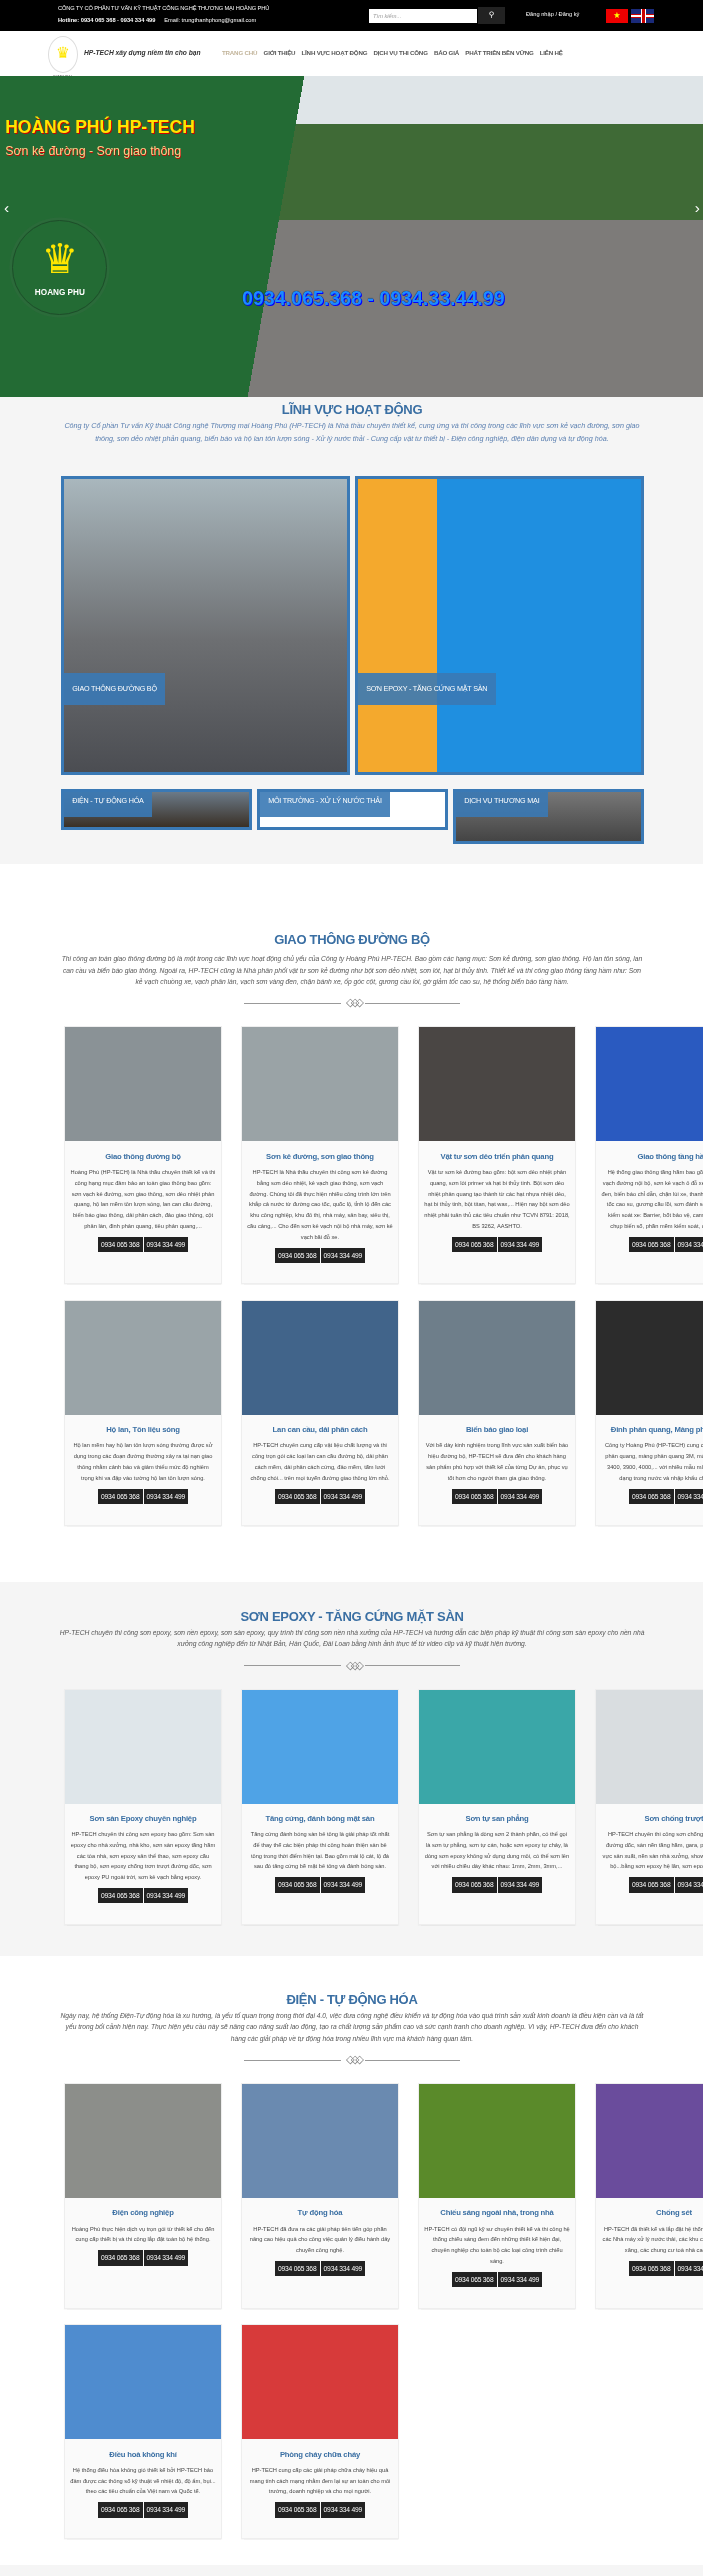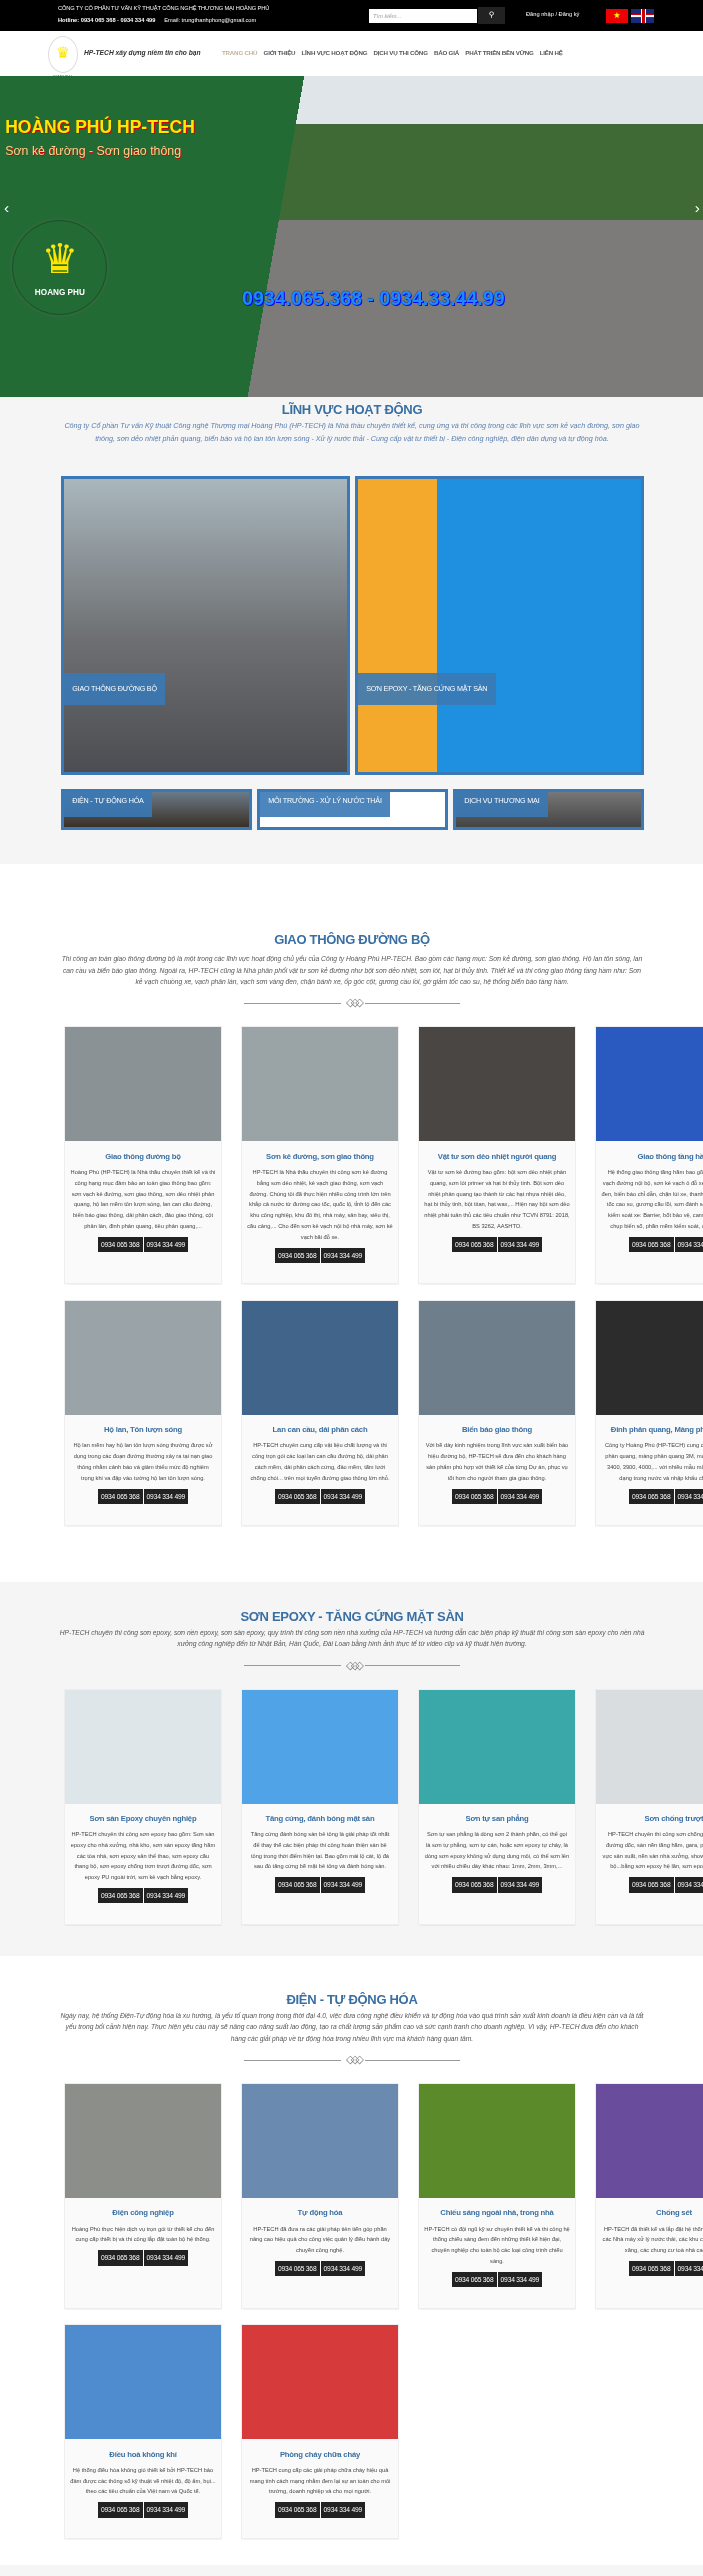--- a/index.html
+++ b/index.html
@@ -97,21 +97,21 @@
     </div>
     <div class="tile" style="left:294px;top:0;width:289px;height:299px;background:linear-gradient(90deg,#f4a92d 0 28%,#1f8fe0 28% 100%)">
       <div class="lab">SƠN EPOXY - TĂNG CỨNG MẶT SÀN</div>
     </div>
     <div class="tile" style="left:0;top:313px;width:191px;height:41px;background:linear-gradient(#6b7a88,#3a3026)">
       <div class="lab" style="top:-7.2px">ĐIỆN - TỰ ĐỘNG HÓA</div>
     </div>
     <div class="tile" style="left:196px;top:313px;width:191px;height:41px;background:#fff">
       <div class="lab" style="top:-7.2px">MÔI TRƯỜNG - XỬ LÝ NƯỚC THẢI</div>
     </div>
-    <div class="tile" style="left:392px;top:313px;width:191px;height:41px;background:linear-gradient(#777,#444)">
+    <div class="tile" style="left:392px;top:313px;width:191px;height:55px;background:linear-gradient(#777,#444)">
       <div class="lab" style="top:-7.2px">DỊCH VỤ THƯƠNG MẠI</div>
     </div>
   </div>
 </div>
 
 <div class="section white" style="padding-top:68px;padding-bottom:56px">
   <div class="s-title">GIAO THÔNG ĐƯỜNG BỘ</div>
   <div class="s-desc" style="margin-top:6.2px">Thi công an toàn giao thông đường bộ là một trong các lĩnh vực hoạt động chủ yếu của Công ty Hoàng Phú HP-TECH. Bao gồm các hạng mục: Sơn kẻ đường, sơn giao thông. Hộ lan tôn sóng, lan can cầu và biển báo giao thông. Ngoài ra, HP-TECH cũng là Nhà phân phối vật tư sơn kẻ đường như bột sơn dẻo nhiệt, sơn lót, hạt bi thủy tinh. Thiết kế và thi công giao thông tầng hầm như: Sơn kẻ vạch chuồng xe, vạch phân làn, vạch sơn vàng đen, chặn bánh xe, ốp góc cột, gương cầu lồi, gờ giảm tốc cao su, hệ thống biển báo tầng hầm.</div>
   <div class="divider">
       <span>◇◇◇</span>
@@ -130,57 +130,57 @@
         <div class="img" style="background:#9aa3a6"></div>
         <h3>Sơn kẻ đường, sơn giao thông</h3>
         <p>HP-TECH là Nhà thầu chuyên thi công sơn kẻ đường bằng sơn dẻo nhiệt, kẻ vạch giao thông, sơn vạch đường. Chúng tôi đã thực hiện nhiều công trình lớn trên khắp cả nước từ đường cao tốc, quốc lộ, tỉnh lộ đến các khu công nghiệp, khu đô thị, nhà máy, sân bay, siêu thị, cầu cảng,... Cho đến sơn kẻ vạch nội bộ nhà máy, sơn kẻ vạch bãi đỗ xe.</p>
         <div class="phones">
           <span>0934 065 368</span>
           <span>0934 334 499</span>
         </div>
       </div>
       <div class="card">
         <div class="img" style="background:#4a4644"></div>
-        <h3>Vật tư sơn dẻo nhiệt người quang</h3>
+        <h3>Vật tư sơn dẻo triển phản quang</h3>
         <p>Vật tư sơn kẻ đường bao gồm: bột sơn dẻo nhiệt phản quang, sơn lót primer và hạt bi thủy tinh. Bột sơn dẻo nhiệt phản quang tạo thành từ các hạt nhựa nhiệt dẻo, hạt bi thủy tinh, bột titan, hạt wax,... Hiện nay bột sơn dẻo nhiệt phải tuân thủ các tiêu chuẩn như TCVN 8791: 2018, BS 3262, AASHTO.</p>
         <div class="phones">
           <span>0934 065 368</span>
           <span>0934 334 499</span>
         </div>
       </div>
       <div class="card">
         <div class="img" style="background:#2a5ac0"></div>
         <h3>Giao thông tầng hầm</h3>
         <p>Hệ thống giao thông tầng hầm bao gồm vạch sơn kẻ vạch đường nội bộ, sơn kẻ vạch ô đỗ xe, vạch sơn vàng đen, biển báo chỉ dẫn, chặn lùi xe, thanh ốp góc, gờ giảm tốc cao su, gương cầu lồi, sơn đánh số cột. Hệ thống kiểm soát xe: Barrier, bốt bảo vệ, camera toàn cảnh, chụp biển số, phần mềm kiểm soát, đầu đọc thẻ,...</p>
         <div class="phones">
           <span>0934 065 368</span>
           <span>0934 334 499</span>
         </div>
       </div>
       <div class="card">
         <div class="img" style="background:#9aa4a8"></div>
-        <h3>Hộ lan, Tôn lượn sóng</h3>
+        <h3>Hộ lan, Tôn liệu sóng</h3>
         <p>Hộ lan mềm hay hộ lan tôn lượn sóng thường được sử dụng trong các đoạn đường thường xảy ra tại nạn giao thông nhằm cảnh báo và giảm thiểu mức độ nghiêm trọng khi va đập vào tường hộ lan tôn lượn sóng.</p>
         <div class="phones">
           <span>0934 065 368</span>
           <span>0934 334 499</span>
         </div>
       </div>
       <div class="card">
         <div class="img" style="background:#41648a"></div>
         <h3>Lan can cầu, dải phân cách</h3>
         <p>HP-TECH chuyên cung cấp vật liệu chất lượng và thi công trọn gói các loại lan can cầu đường bộ, dải phân cách mềm, dải phân cách cứng, đảo mềm, tấm lưới chống chói... trên mọi tuyến đường giao thông lớn nhỏ.</p>
         <div class="phones">
           <span>0934 065 368</span>
           <span>0934 334 499</span>
         </div>
       </div>
       <div class="card">
         <div class="img" style="background:#6e7e8a"></div>
-        <h3>Biển báo giao thông</h3>
+        <h3>Biển báo giao loại</h3>
         <p>Với bề dày kinh nghiệm trong lĩnh vực sản xuất biển báo hiệu đường bộ, HP-TECH sẽ đưa đến cho khách hàng sản phẩm phù hợp với thiết kế của từng Dự án, phục vụ tốt hơn cho người tham gia giao thông.</p>
         <div class="phones">
           <span>0934 065 368</span>
           <span>0934 334 499</span>
         </div>
       </div>
       <div class="card">
         <div class="img" style="background:#2c2c2c"></div>
         <h3>Đinh phản quang, Màng phản quang</h3>
         <p>Công ty Hoàng Phú (HP-TECH) cung cấp các loại đinh phản quang, màng phản quang 3M, màng phản quang 3400, 3900, 4000,... với nhiều mẫu mã phong phú đa dạng trong nước và nhập khẩu chính hãng.</p>

